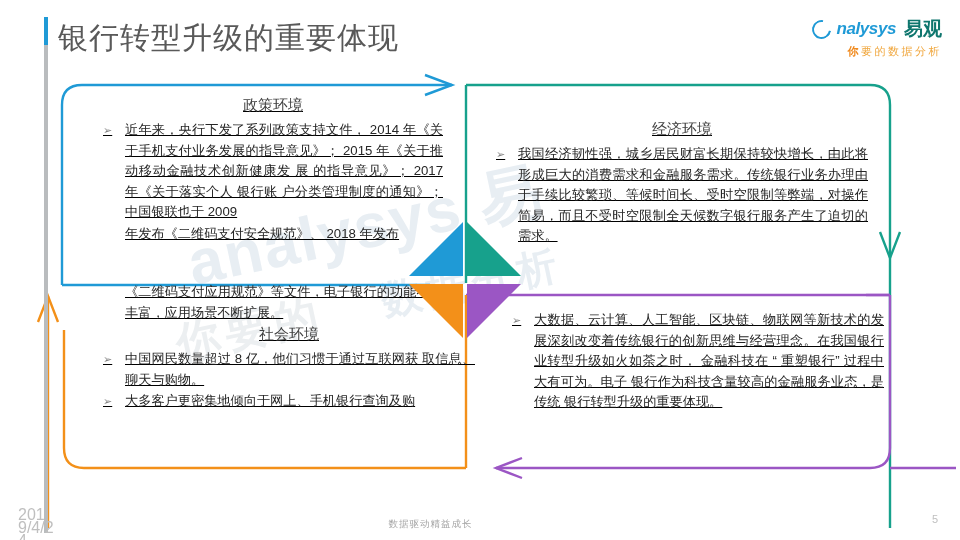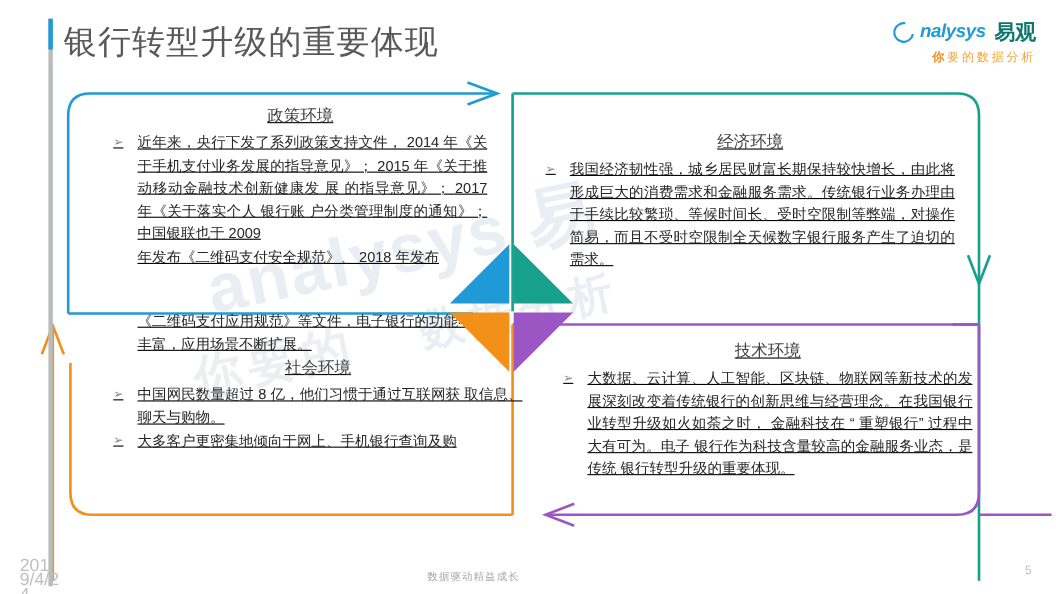--- a/index.html
+++ b/index.html
@@ -188,21 +188,20 @@
         <span class="bullet-body">中国网民数量超过 8 亿，他们习惯于通过互联网获 取信息、聊天与购物。</span>
       </div>
       <div class="bullet">
         <span class="bullet-mark">➢</span>
         <span class="bullet-body">大多客户更密集地倾向于网上、手机银行查询及购</span>
       </div>
     </div>
   </div>
 
   <div class="quad" id="q-tech">
-    <div class="quad-head">技术环境</div>
     <div class="bullets">
       <div class="bullet">
         <span class="bullet-mark">➢</span>
         <span class="bullet-body">大数据、云计算、人工智能、区块链、物联网等新技术的发展深刻改变着传统银行的创新思维与经营理念。在我国银行业转型升级如火如荼之时， 金融科技在 “ 重塑银行” 过程中大有可为。电子 银行作为科技含量较高的金融服务业态，是传统 银行转型升级的重要体现。</span>
       </div>
     </div>
   </div>
 
   <div class="foot-date">2019/4/24</div>
   <div class="foot-center">数据驱动精益成长</div>

